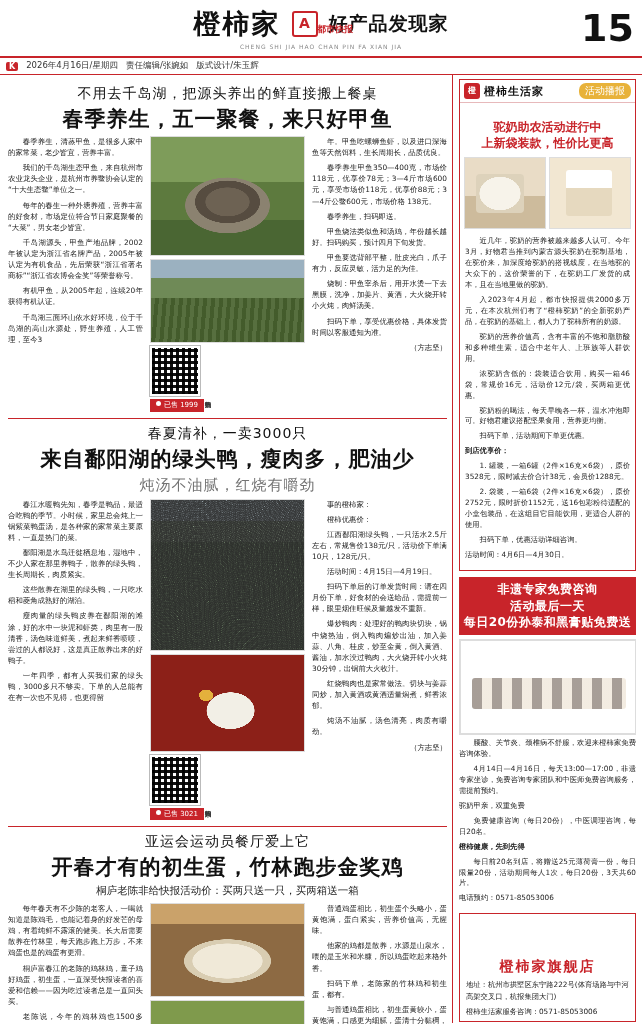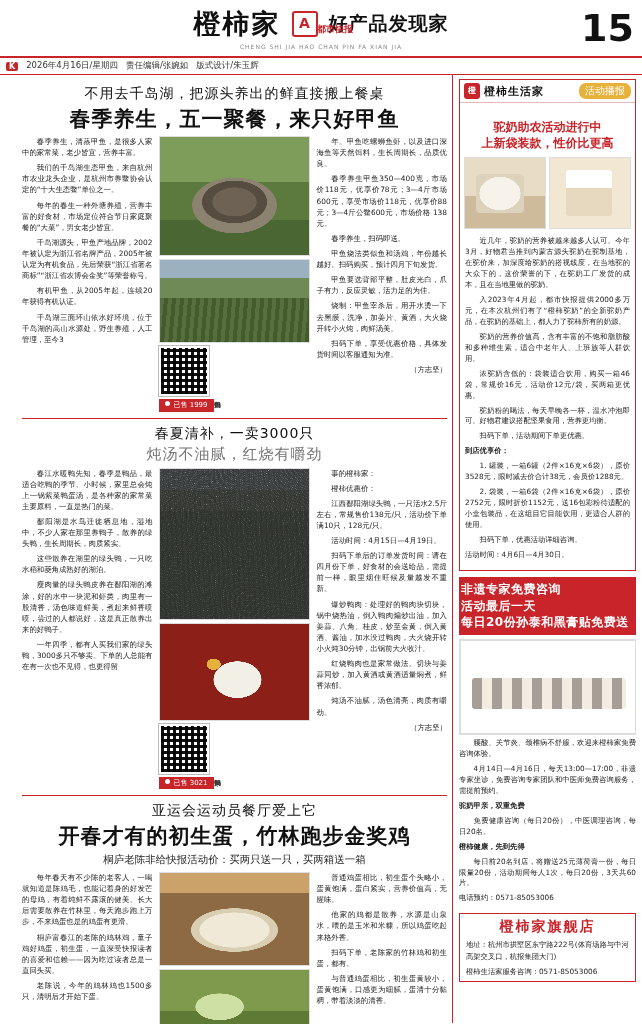--- a/index.html
+++ b/index.html
@@ -46,21 +46,21 @@
   .infobar{
     height:16px;border-bottom:1px solid #c8242a;
     display:flex;align-items:center;font-size:8.5px;color:#333;
     padding:0 6px;gap:8px;
   }
   .infobar .k{
     background:#c8242a;color:#fff;font-weight:bold;padding:0 3px;border-radius:2px;font-size:8px;
   }
   
   .page{display:flex;width:642px;height:948px;}
-  .left{width:452px;padding:4px 5px 0 22px;box-sizing:border-box;}
+  .left{width:452px;padding:4px 5px 0 8px;box-sizing:border-box;}
   .right{width:190px;border-left:1px solid #c8242a;padding:4px 6px 0 6px;box-sizing:border-box;}
   
   .art{border-bottom:1px solid #c8242a;padding-bottom:6px;margin-bottom:6px;}
   .kicker{text-align:center;font-size:14px;color:#111;margin:6px 0 2px;letter-spacing:1px;}
   .headline{text-align:center;font-size:21px;font-weight:bold;letter-spacing:1px;margin:2px 0 3px;}
   .subhead{text-align:center;font-size:15px;color:#737373;margin:0 0 4px;letter-spacing:1px;}
   .deck{text-align:center;font-size:10.5px;color:#222;margin:0 0 5px;}
   .cols{display:flex;gap:7px;font-size:7.4px;line-height:1.5;color:#222;text-align:justify;}
   .col{flex:1;}
   .col p{margin:0 0 4px;text-indent:2em;}
@@ -91,25 +91,25 @@
   }
   .rtitle{font-size:11px;font-weight:bold;color:#111;letter-spacing:1px;}
   .rtag{
     margin-left:auto;background:#e8b23a;color:#fff;font-size:10px;border-radius:7px;padding:1px 6px;
   }
   .rsub{color:#c8242a;font-size:12px;font-weight:bold;text-align:center;line-height:1.35;padding:4px 4px 2px;margin-top:12px;}
   .rbody{font-size:7.3px;line-height:1.5;color:#222;text-align:justify;padding:3px 5px 5px;}
   .rbody p{margin:0 0 4px;text-indent:2em;}
   .rphotos{display:flex;gap:3px;padding:4px;}
   .rbanner{
-    background:#c8242a;color:#fff;text-align:left;font-weight:bold;
+    background:#c8242a;color:#fff;text-align:center;font-weight:bold;
     font-size:12px;line-height:1.4;padding:4px 2px;letter-spacing:.5px;
   }
   .store{border:1px solid #c8242a;text-align:center;}
-  .store-title{font-size:14px;font-weight:bold;color:#c8242a;letter-spacing:2px;padding:4px 0 3px;}
+  .store-title{font-size:14px;font-weight:bold;color:#c8242a;letter-spacing:2px;padding:4px 0 3px;margin-top:40px;}
   .store-line{font-size:7.3px;color:#222;line-height:1.55;padding:0 6px 4px;text-align:left;text-indent:0;}
   
   .img-turtle{
     width:100%;height:118px;
     background:
       radial-gradient(ellipse 52px 34px at 50% 55%, #6d6253 0 42%, #564c40 43% 62%, rgba(0,0,0,0) 63%),
       radial-gradient(ellipse 70px 46px at 50% 58%, #8b8270 0 60%, rgba(0,0,0,0) 61%),
       linear-gradient(180deg,#7e9c5a 0 38%, #5d7a3e 38% 70%, #4a6633 70% 100%);
   }
   .img-farm{
@@ -246,20 +246,21 @@
           <p>甲鱼要选背部平整，肚皮光白，爪子有力，反应灵敏，活力足的为佳。</p>
           <p>烧制：甲鱼宰杀后，用开水烫一下去黑膜，洗净，加姜片、黄酒，大火烧开转小火炖，肉鲜汤美。</p>
           <p>扫码下单，享受优惠价格，具体发货时间以客服通知为准。</p>
           <div class="sign">（方志坚）</div>
         </div>
       </div>
     </div>
 
     <div class="art">
       <div class="kicker">春夏清补，一卖3000只</div>
+      <div class="headline">来自鄱阳湖的绿头鸭，瘦肉多，肥油少</div>
       <div class="subhead">炖汤不油腻，红烧有嚼劲</div>
       <div class="cols">
         <div class="col">
           <p>春江水暖鸭先知，春季是鸭品，最适合吃鸭的季节。小时候，家里总会炖上一锅紫菜鸭蛋汤，是各种家的家常菜主要原料，一直是热门的菜。</p>
           <p>鄱阳湖是水鸟迁徙栖息地，湿地中，不少人家在那里养鸭子，散养的绿头鸭，生长周期长，肉质紧实。</p>
           <p>这些散养在湖里的绿头鸭，一只吃水稻和菱角成熟好的湖泊。</p>
           <p>瘦肉量的绿头鸭皮养在鄱阳湖的滩涂，好的水中一块泥和虾类，肉里有一股清香，汤色味道鲜美，煮起来鲜香喷喷，尝过的人都说好，这是真正散养出来的好鸭子。</p>
           <p>一年四季，都有人买我们家的绿头鸭，3000多只不够卖。下单的人总能有在有一次也不见得，也更得留</p>
         </div>
         <div class="col" style="flex:1.15">
@@ -358,21 +359,21 @@
       <div>每日20份孙泰和黑膏贴免费送</div>
     </div>
 
     <div class="photo" style="margin-top:4px">
       <div class="img-clinic"></div>
     </div>
 
     <div class="rbody" style="padding-left:0;padding-right:0">
       <p>腰酸、关节炎、颈椎病不舒服，欢迎来橙柿家免费咨询体验。</p>
       <p>4月14日—4月16日，每天13:00—17:00，非遗专家坐诊，免费咨询专家团队和中医师免费咨询服务，需提前预约。</p>
-      <p style="text-indent:0;font-weight:bold">驼奶甲亲，双重免费</p>
+      <p style="text-indent:0;font-weight:normal">驼奶甲亲，双重免费</p>
       <p>免费健康咨询（每日20份），中医调理咨询，每日20名。</p>
       <p style="text-indent:0;font-weight:bold">橙柿健康，先到先得</p>
       <p>每日前20名到店，将赠送25元薄荷膏一份，每日限量20份，活动期间每人1次，每日20份，3天共60片。</p>
       <p style="text-indent:0">电话预约：0571-85053006</p>
     </div>
 
     <div class="store">
       <div class="store-title">橙柿家旗舰店</div>
       <div class="store-line">地址：杭州市拱墅区东宁路222号(体育场路与中河高架交叉口，杭报集团大门)</div>
       <div class="store-line">橙柿生活家服务咨询：0571-85053006</div>

